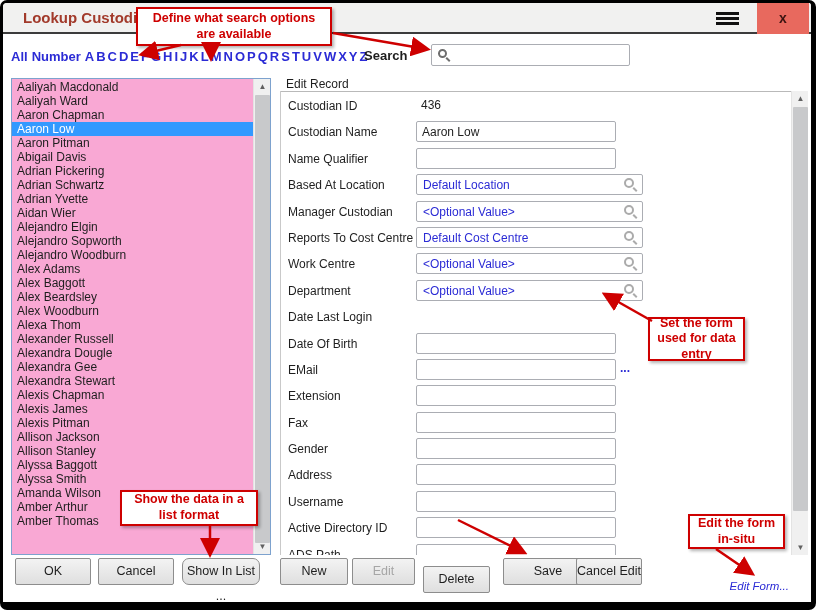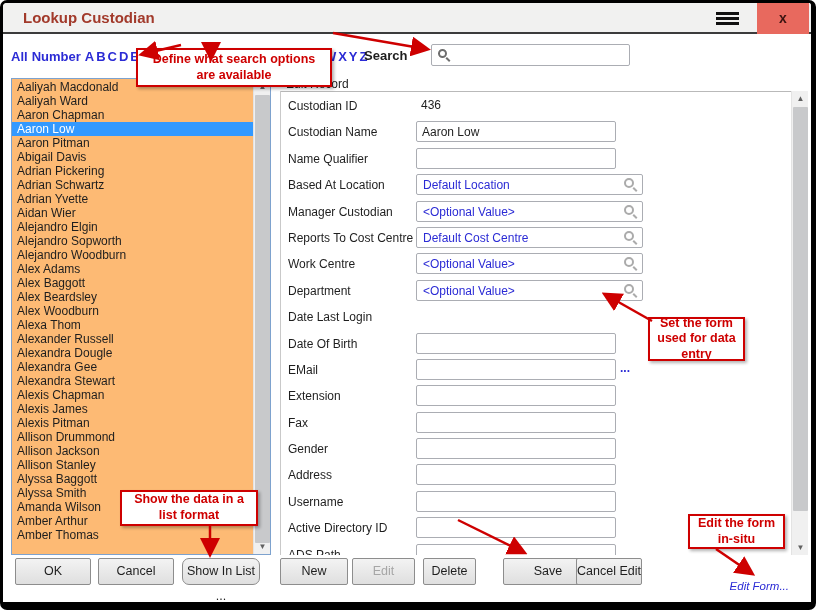--- a/index.html
+++ b/index.html
@@ -21,21 +21,21 @@
   #filter-row { position:absolute; left:8px; top:44px; width:400px; white-space:nowrap; }
   .filter-link { display:inline-block; margin-right:2px; color:#2B2BD5; font-size:13px; font-weight:600; cursor:pointer; }
   .filter-link.word { margin-right:4px; }
   #search-label { position:absolute; left:361px; top:45px; font-size:13px; font-weight:600; color:#1E1E1E; }
   #search-box { position:absolute; left:428px; top:41px; width:199px; height:22px; border:1px solid #ABADB3; border-radius:2px; background:#fff; }
   #search-input { position:absolute; left:22px; top:1px; width:172px; height:18px; border:none; outline:none; font-size:12px; background:transparent; }
   .mag { position:absolute; width:9px; height:9px; border:2px solid #6E6E6E; border-radius:50%; }
   .mag::after { content:""; position:absolute; width:2px; height:5px; background:#6E6E6E; left:7px; top:6px; transform:rotate(-45deg); }
   #search-mag { left:6px; top:4px; }
   
-  #list-box { position:absolute; left:8px; top:75px; width:260px; height:477px; background:#fdba74; border:1px solid #7DA2CE; overflow:hidden; }
+  #list-box { position:absolute; left:8px; top:75px; width:260px; height:477px; background:#f9a8d4; border:1px solid #7DA2CE; overflow:hidden; }
   #list-items { position:absolute; left:0; top:1px; right:17px; }
   .list-item { height:14px; line-height:14px; font-size:12px; color:#1E1E1E; padding-left:5px; cursor:pointer; white-space:nowrap; }
   .list-item.selected { background:#3399FF; color:#fff; }
   .vscroll { position:absolute; background:#F0F0F0; }
   #list-scroll { right:0; top:0; width:17px; height:475px; border-left:1px solid #E3E3E3; }
   .scroll-arrow { position:absolute; left:0; width:17px; height:15px; font-size:8px; color:#606060; text-align:center; line-height:15px; cursor:pointer; }
   .scroll-thumb { position:absolute; left:1px; width:15px; background:#C8C9CB; border-radius:1px; cursor:pointer; }
   #list-thumb { top:16px; height:448px; }
   
   #form-header { position:absolute; left:283px; top:74px; font-size:12px; color:#1E1E1E; }
@@ -109,21 +109,20 @@
         <div class="list-item">Alex Beardsley</div>
         <div class="list-item">Alex Woodburn</div>
         <div class="list-item">Alexa Thom</div>
         <div class="list-item">Alexander Russell</div>
         <div class="list-item">Alexandra Dougle</div>
         <div class="list-item">Alexandra Gee</div>
         <div class="list-item">Alexandra Stewart</div>
         <div class="list-item">Alexis Chapman</div>
         <div class="list-item">Alexis James</div>
         <div class="list-item">Alexis Pitman</div>
-        <div class="list-item">Allison Drummond</div>
         <div class="list-item">Allison Jackson</div>
         <div class="list-item">Allison Stanley</div>
         <div class="list-item">Alyssa Baggott</div>
         <div class="list-item">Alyssa Smith</div>
         <div class="list-item">Amanda Wilson</div>
         <div class="list-item">Amber Arthur</div>
         <div class="list-item">Amber Thomas</div>
       </div>
     <div class="vscroll" id="list-scroll">
       <div class="scroll-arrow" style="top:0">▲</div>
@@ -231,27 +230,27 @@
   </div>
 
   <div id="left-buttons">
       <div class="btn" style="left: 12px; width: 76px;">OK</div>
       <div class="btn" style="left: 95px; width: 76px;">Cancel</div>
       <div class="btn" style="left: 179px; width: 78px; border-radius: 7px;">Show In List ...</div>
     </div>
   <div id="right-buttons">
       <div class="btn" style="left: 277px; width: 68px;">New</div>
       <div class="btn disabled" style="left: 349px; width: 63px;">Edit</div>
-      <div class="btn" style="left: 420px; width: 53px;">Delete</div>
+      <div class="btn" style="left: 420px; width: 67px; margin-top: 8px;">Delete</div>
       <div class="btn" style="left: 500px; width: 90px;">Save</div>
       <div class="btn" style="left: 573px; width: 66px;">Cancel Edit</div>
     </div>
   <div id="edit-form-link">Edit Form...</div>
 
-  <div class="callout" style="left:133px; top:4px;  width:196px; height:39px;margin-top:41px;">Define what search options are available</div>
+  <div class="callout" style="left:133px; top:4px;  width:196px; height:39px;">Define what search options are available</div>
   <div class="callout" style="left:645px; top:314px; width:97px;  height:44px;">Set the form used for data entry</div>
   <div class="callout" style="left:117px; top:487px; width:138px; height:36px;">Show the data in a list format</div>
   <div class="callout" style="left:685px; top:511px; width:97px;  height:35px;">Edit the form in-situ</div>
 
   <svg id="arrow-layer">
     <defs>
       <marker id="ah" markerWidth="8" markerHeight="8" refX="6" refY="4" orient="auto">
         <polygon points="0 0, 8 4, 0 8" fill="#CE0000"></polygon>
       </marker>
     </defs>

